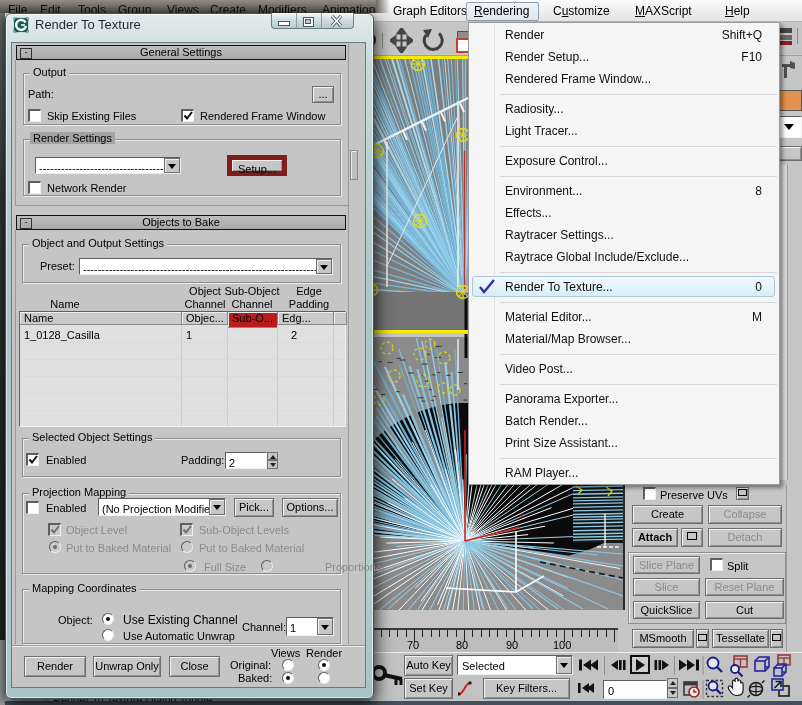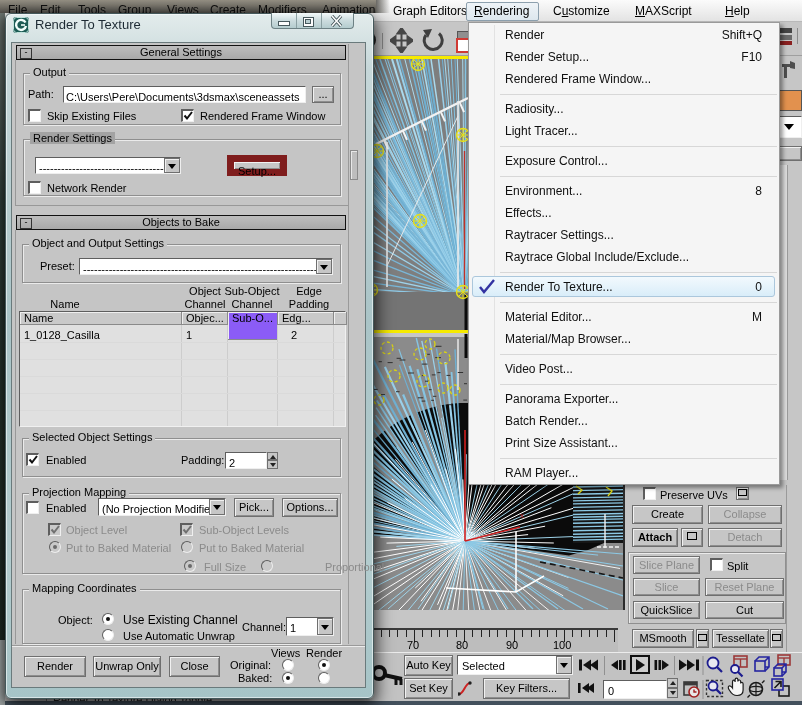--- a/index.html
+++ b/index.html
@@ -695,35 +695,34 @@
       <path d="M2 1 L11 11 M11 1 L2 11" stroke="#fdfdfd" stroke-width="1.6"></path>
     </svg>
 <div style="position:absolute;left:11px;top:42px;width:355px;height:646px;background:#c5c5c5;border:1px solid #6a7a7c;box-sizing:border-box;"></div>
 <div style="position:absolute;left:15px;top:60px;width:332px;height:145px;border:1px solid #989898;border-top:none;"></div>
 <div style="position:absolute;left:16px;top:45px;width:330px;height:15px;background:linear-gradient(#bdbdbd,#a9a9a9);border:1px solid #111;box-sizing:border-box;"></div>
 <div style="position:absolute;left:181px;top:46px;font-size:11px;line-height:13px;color:#000;white-space:nowrap;"><span style="position:relative;left:-50%">General Settings</span></div>
 <div style="position:absolute;left:20px;top:48px;width:10px;height:9px;border:1px solid #333;font-size:9px;line-height:7px;text-align:center;">-</div>
 <div style="position:absolute;left:23px;top:73px;width:318px;height:52px;border:1px solid #8f8f8f;box-shadow:inset 1px 1px 0 rgba(255,255,255,0.65),1px 1px 0 rgba(255,255,255,0.65);box-sizing:border-box;"></div>
     <div style="position:absolute;left:30px;top:66px;font-size:11px;line-height:13px;color:#000;white-space:nowrap;"><span style="background:#c5c5c5;padding:0 3px;color:#000">Output</span></div>
 <div style="position:absolute;left:28px;top:88px;font-size:11px;line-height:13px;color:#000;white-space:nowrap;">Path:</div>
-<div style="position:absolute;left:63px;top:86px;width:243px;height:17px;background:#fff;border-top:1px solid #5e5e5e;border-left:1px solid #5e5e5e;border-bottom:1px solid #efefef;border-right:1px solid #efefef;box-sizing:border-box;overflow:hidden;white-space:nowrap;"><span style="font-size:11px;line-height:15px;padding-left:2px">C:\Users\Pere\Documents\3dsmax\sceneassets</span></div>
 <div style="position:absolute;left:312px;top:86px;width:22px;height:17px;background:#c6c6c6;border:1px solid #6f6f6f;box-shadow:inset 1px 1px 0 #f1f1f1,inset -1px -1px 0 #8e8e8e;box-sizing:border-box;font-size:11px;color:#000;text-align:center;line-height:15px;white-space:nowrap;">...</div>
 <div style="position:absolute;left:28px;top:109px;width:13px;height:13px;background:#fff;border-top:2px solid #5e5e5e;border-left:2px solid #5e5e5e;border-bottom:1px solid #efefef;border-right:1px solid #efefef;box-sizing:border-box;"></div>
 <div style="position:absolute;left:47px;top:110px;font-size:11px;line-height:13px;color:#000;white-space:nowrap;">Skip Existing Files</div>
 <div style="position:absolute;left:181px;top:109px;width:13px;height:13px;background:#fff;border-top:2px solid #5e5e5e;border-left:2px solid #5e5e5e;border-bottom:1px solid #efefef;border-right:1px solid #efefef;box-sizing:border-box;"></div>
     <svg style="position:absolute;left:183px;top:111px" width="10" height="10" viewBox="0 0 10 10">
       <path d="M1.5 4.5 L4 7.5 L9 1" fill="none" stroke="#111" stroke-width="2"></path>
     </svg>
 <div style="position:absolute;left:200px;top:110px;font-size:11px;line-height:13px;color:#000;white-space:nowrap;">Rendered Frame Window</div>
 <div style="position:absolute;left:23px;top:139px;width:318px;height:57px;border:1px solid #8f8f8f;box-shadow:inset 1px 1px 0 rgba(255,255,255,0.65),1px 1px 0 rgba(255,255,255,0.65);box-sizing:border-box;"></div>
     <div style="position:absolute;left:30px;top:132px;font-size:11px;line-height:13px;color:#000;white-space:nowrap;"><span style="background:#a3a3a3;padding:0 3px;color:#000">Render Settings</span></div>
 <div style="position:absolute;left:35px;top:157px;width:146px;height:17px;background:#fff;border-top:1px solid #5e5e5e;border-left:1px solid #5e5e5e;border-bottom:1px solid #efefef;border-right:1px solid #efefef;box-sizing:border-box;overflow:hidden;white-space:nowrap;"><span style="font-size:11px;line-height:15px;padding-left:3px;display:inline-block">----------------------------------------</span></div>
     <div style="position:absolute;left:164px;top:158px;width:16px;height:15px;background:#c6c6c6;border:1px solid #6f6f6f;box-shadow:inset 1px 1px 0 #f1f1f1;box-sizing:border-box;"></div>
     <div style="position:absolute;left:168px;top:163.5px;width:0;height:0;border-left:4px solid transparent;border-right:4px solid transparent;border-top:5px solid #000;"></div>
-<div style="position:absolute;left:227px;top:155px;width:60px;height:21px;background:#c6c6c6;border:7px solid #7f1d1d;box-shadow:inset 1px 1px 0 #f1f1f1,inset -1px -1px 0 #8e8e8e;box-sizing:border-box;font-size:11px;color:#000;text-align:center;line-height:19px;white-space:nowrap;">Setup...</div>
+<div style="position:absolute;left:227px;top:155px;width:60px;height:21px;background:#c6c6c6;border:5px solid #7f1d1d;box-shadow:inset 1px 1px 0 #f1f1f1,inset -1px -1px 0 #8e8e8e;box-sizing:border-box;font-size:11px;color:#000;text-align:center;line-height:19px;white-space:nowrap;">Setup...</div>
 <div style="position:absolute;left:28px;top:181px;width:13px;height:13px;background:#fff;border-top:2px solid #5e5e5e;border-left:2px solid #5e5e5e;border-bottom:1px solid #efefef;border-right:1px solid #efefef;box-sizing:border-box;"></div>
 <div style="position:absolute;left:47px;top:182px;font-size:11px;line-height:13px;color:#000;white-space:nowrap;">Network Render</div>
 <div style="position:absolute;left:15px;top:230px;width:332px;height:414px;border:1px solid #989898;border-top:none;border-bottom:none;"></div>
 <div style="position:absolute;left:16px;top:215px;width:330px;height:15px;background:linear-gradient(#bdbdbd,#a9a9a9);border:1px solid #111;box-sizing:border-box;"></div>
 <div style="position:absolute;left:181px;top:216px;font-size:11px;line-height:13px;color:#000;white-space:nowrap;"><span style="position:relative;left:-50%">Objects to Bake</span></div>
 <div style="position:absolute;left:20px;top:218px;width:10px;height:9px;border:1px solid #333;font-size:9px;line-height:7px;text-align:center;">-</div>
 <div style="position:absolute;left:22px;top:244px;width:319px;height:39px;border:1px solid #8f8f8f;box-shadow:inset 1px 1px 0 rgba(255,255,255,0.65),1px 1px 0 rgba(255,255,255,0.65);box-sizing:border-box;"></div>
     <div style="position:absolute;left:29px;top:237px;font-size:11px;line-height:13px;color:#000;white-space:nowrap;"><span style="background:#c5c5c5;padding:0 3px;color:#000">Object and Output Settings</span></div>
 <div style="position:absolute;left:40px;top:260px;font-size:11px;line-height:13px;color:#000;white-space:nowrap;">Preset:</div>
 <div style="position:absolute;left:79px;top:258px;width:254px;height:17px;background:#fff;border-top:1px solid #5e5e5e;border-left:1px solid #5e5e5e;border-bottom:1px solid #efefef;border-right:1px solid #efefef;box-sizing:border-box;overflow:hidden;white-space:nowrap;"><span style="font-size:11px;line-height:15px;padding-left:3px;display:inline-block">-------------------------------------------------------------------------</span></div>
@@ -732,21 +731,21 @@
 <div style="position:absolute;left:205px;top:285px;font-size:11px;line-height:13px;color:#000;white-space:nowrap;"><span style="position:relative;left:-50%">Object</span></div>
 <div style="position:absolute;left:205px;top:298px;font-size:11px;line-height:13px;color:#000;white-space:nowrap;"><span style="position:relative;left:-50%">Channel</span></div>
 <div style="position:absolute;left:252px;top:285px;font-size:11px;line-height:13px;color:#000;white-space:nowrap;"><span style="position:relative;left:-50%">Sub-Object</span></div>
 <div style="position:absolute;left:252px;top:298px;font-size:11px;line-height:13px;color:#000;white-space:nowrap;"><span style="position:relative;left:-50%">Channel</span></div>
 <div style="position:absolute;left:309px;top:285px;font-size:11px;line-height:13px;color:#000;white-space:nowrap;"><span style="position:relative;left:-50%">Edge</span></div>
 <div style="position:absolute;left:309px;top:298px;font-size:11px;line-height:13px;color:#000;white-space:nowrap;"><span style="position:relative;left:-50%">Padding</span></div>
 <div style="position:absolute;left:65px;top:298px;font-size:11px;line-height:13px;color:#000;white-space:nowrap;"><span style="position:relative;left:-50%">Name</span></div>
 <div style="position:absolute;left:19px;top:311px;width:327px;height:116px;background:#e0e0e0;border-top:1px solid #5e5e5e;border-left:1px solid #5e5e5e;border-bottom:1px solid #f0f0f0;border-right:1px solid #f0f0f0;box-sizing:border-box;"></div>
 <div style="position:absolute;left:20px;top:312px;width:162px;height:13px;background:#c9c9c9;border-right:1px solid #8a8a8a;border-bottom:1px solid #8a8a8a;box-shadow:inset 1px 1px 0 #efefef;box-sizing:border-box;font-size:11px;line-height:12px;padding-left:4px;white-space:nowrap;overflow:hidden">Name</div>
 <div style="position:absolute;left:182px;top:312px;width:46px;height:13px;background:#c9c9c9;border-right:1px solid #8a8a8a;border-bottom:1px solid #8a8a8a;box-shadow:inset 1px 1px 0 #efefef;box-sizing:border-box;font-size:11px;line-height:12px;padding-left:4px;white-space:nowrap;overflow:hidden">Objec...</div>
-<div style="position:absolute;left:228px;top:312px;width:50px;height:28px;background:#8b5cf6;border-right:1px solid #8a8a8a;border-bottom:1px solid #8a8a8a;box-shadow:inset 1px 1px 0 #efefef;box-sizing:border-box;font-size:11px;line-height:12px;padding-left:4px;white-space:nowrap;overflow:hidden">Sub-O...</div>
+<div style="position:absolute;left:228px;top:312px;width:50px;height:16px;background:#b91c1c;border-right:1px solid #8a8a8a;border-bottom:1px solid #8a8a8a;box-shadow:inset 1px 1px 0 #efefef;box-sizing:border-box;font-size:11px;line-height:12px;padding-left:4px;white-space:nowrap;overflow:hidden">Sub-O...</div>
 <div style="position:absolute;left:278px;top:312px;width:56px;height:13px;background:#c9c9c9;border-right:1px solid #8a8a8a;border-bottom:1px solid #8a8a8a;box-shadow:inset 1px 1px 0 #efefef;box-sizing:border-box;font-size:11px;line-height:12px;padding-left:4px;white-space:nowrap;overflow:hidden">Edg...</div>
 <div style="position:absolute;left:334px;top:312px;width:13px;height:13px;background:#c9c9c9;border-right:1px solid #8a8a8a;border-bottom:1px solid #8a8a8a;box-shadow:inset 1px 1px 0 #efefef;box-sizing:border-box;font-size:11px;line-height:12px;padding-left:4px;white-space:nowrap;overflow:hidden"></div>
 <div style="position:absolute;left:181px;top:325px;width:1px;height:101px;background:#cdcdcd"></div>
 <div style="position:absolute;left:227px;top:325px;width:1px;height:101px;background:#cdcdcd"></div>
 <div style="position:absolute;left:277px;top:325px;width:1px;height:101px;background:#cdcdcd"></div>
 <div style="position:absolute;left:333px;top:325px;width:1px;height:101px;background:#cdcdcd"></div>
 <div style="position:absolute;left:20px;top:342px;width:325px;height:1px;background:#dadada"></div>
 <div style="position:absolute;left:20px;top:359px;width:325px;height:1px;background:#dadada"></div>
 <div style="position:absolute;left:20px;top:376px;width:325px;height:1px;background:#dadada"></div>
 <div style="position:absolute;left:20px;top:393px;width:325px;height:1px;background:#dadada"></div>

